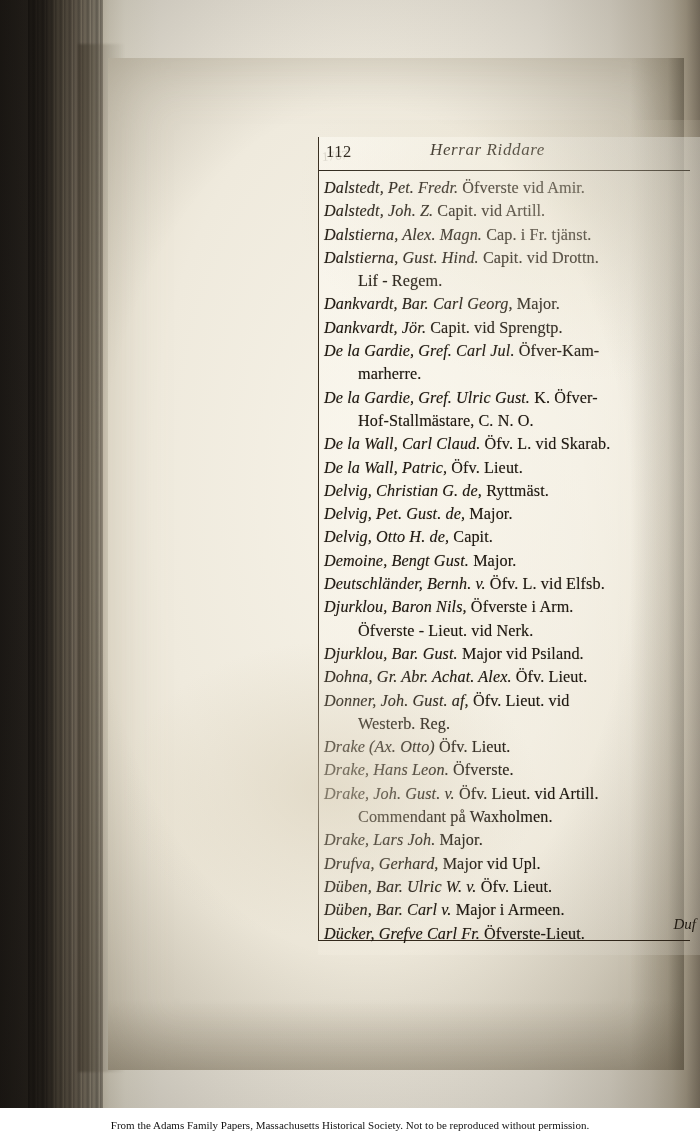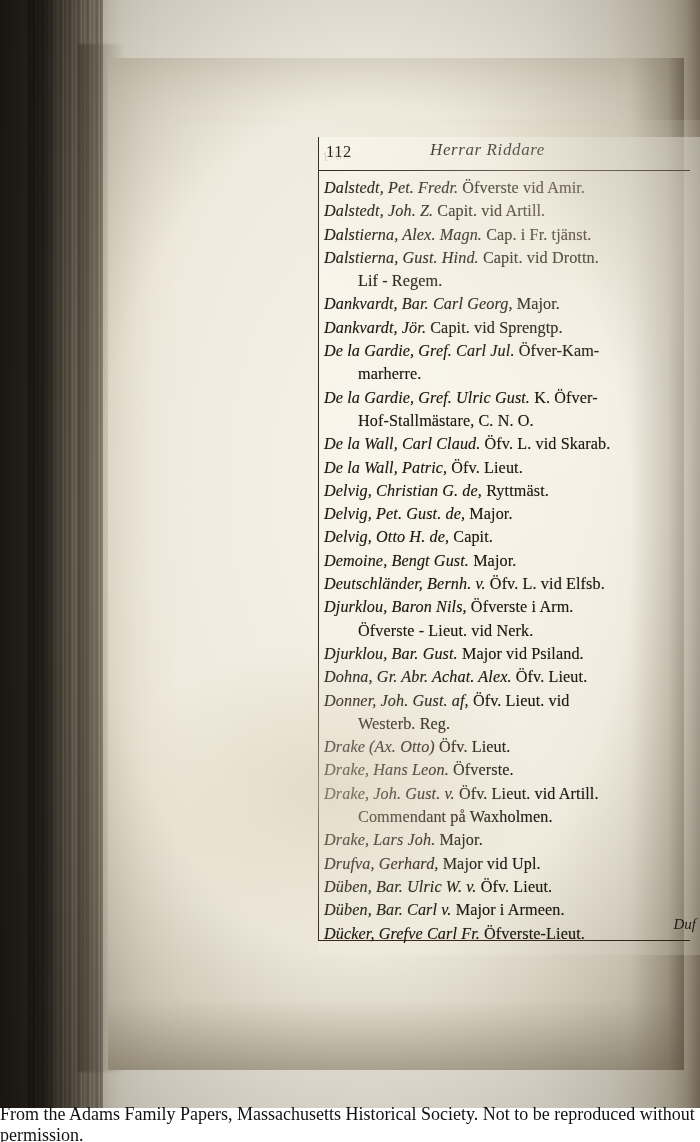--- a/index.html
+++ b/index.html
@@ -186,21 +186,21 @@
     pointer-events: none;
   }
 
   
   #caption {
     position: absolute;
     left: 0; top: 1108px;
     width: 700px; height: 34px;
     background: #ffffff;
     color: #111111;
-    font-size: 18px;
+    font-size: 11px;
     font-family: "Liberation Serif", serif;
     display: flex;
     align-items: center;
     justify-content: center;
   }
 </style>
 </head>
 <body>
 
 <div id="scan">

